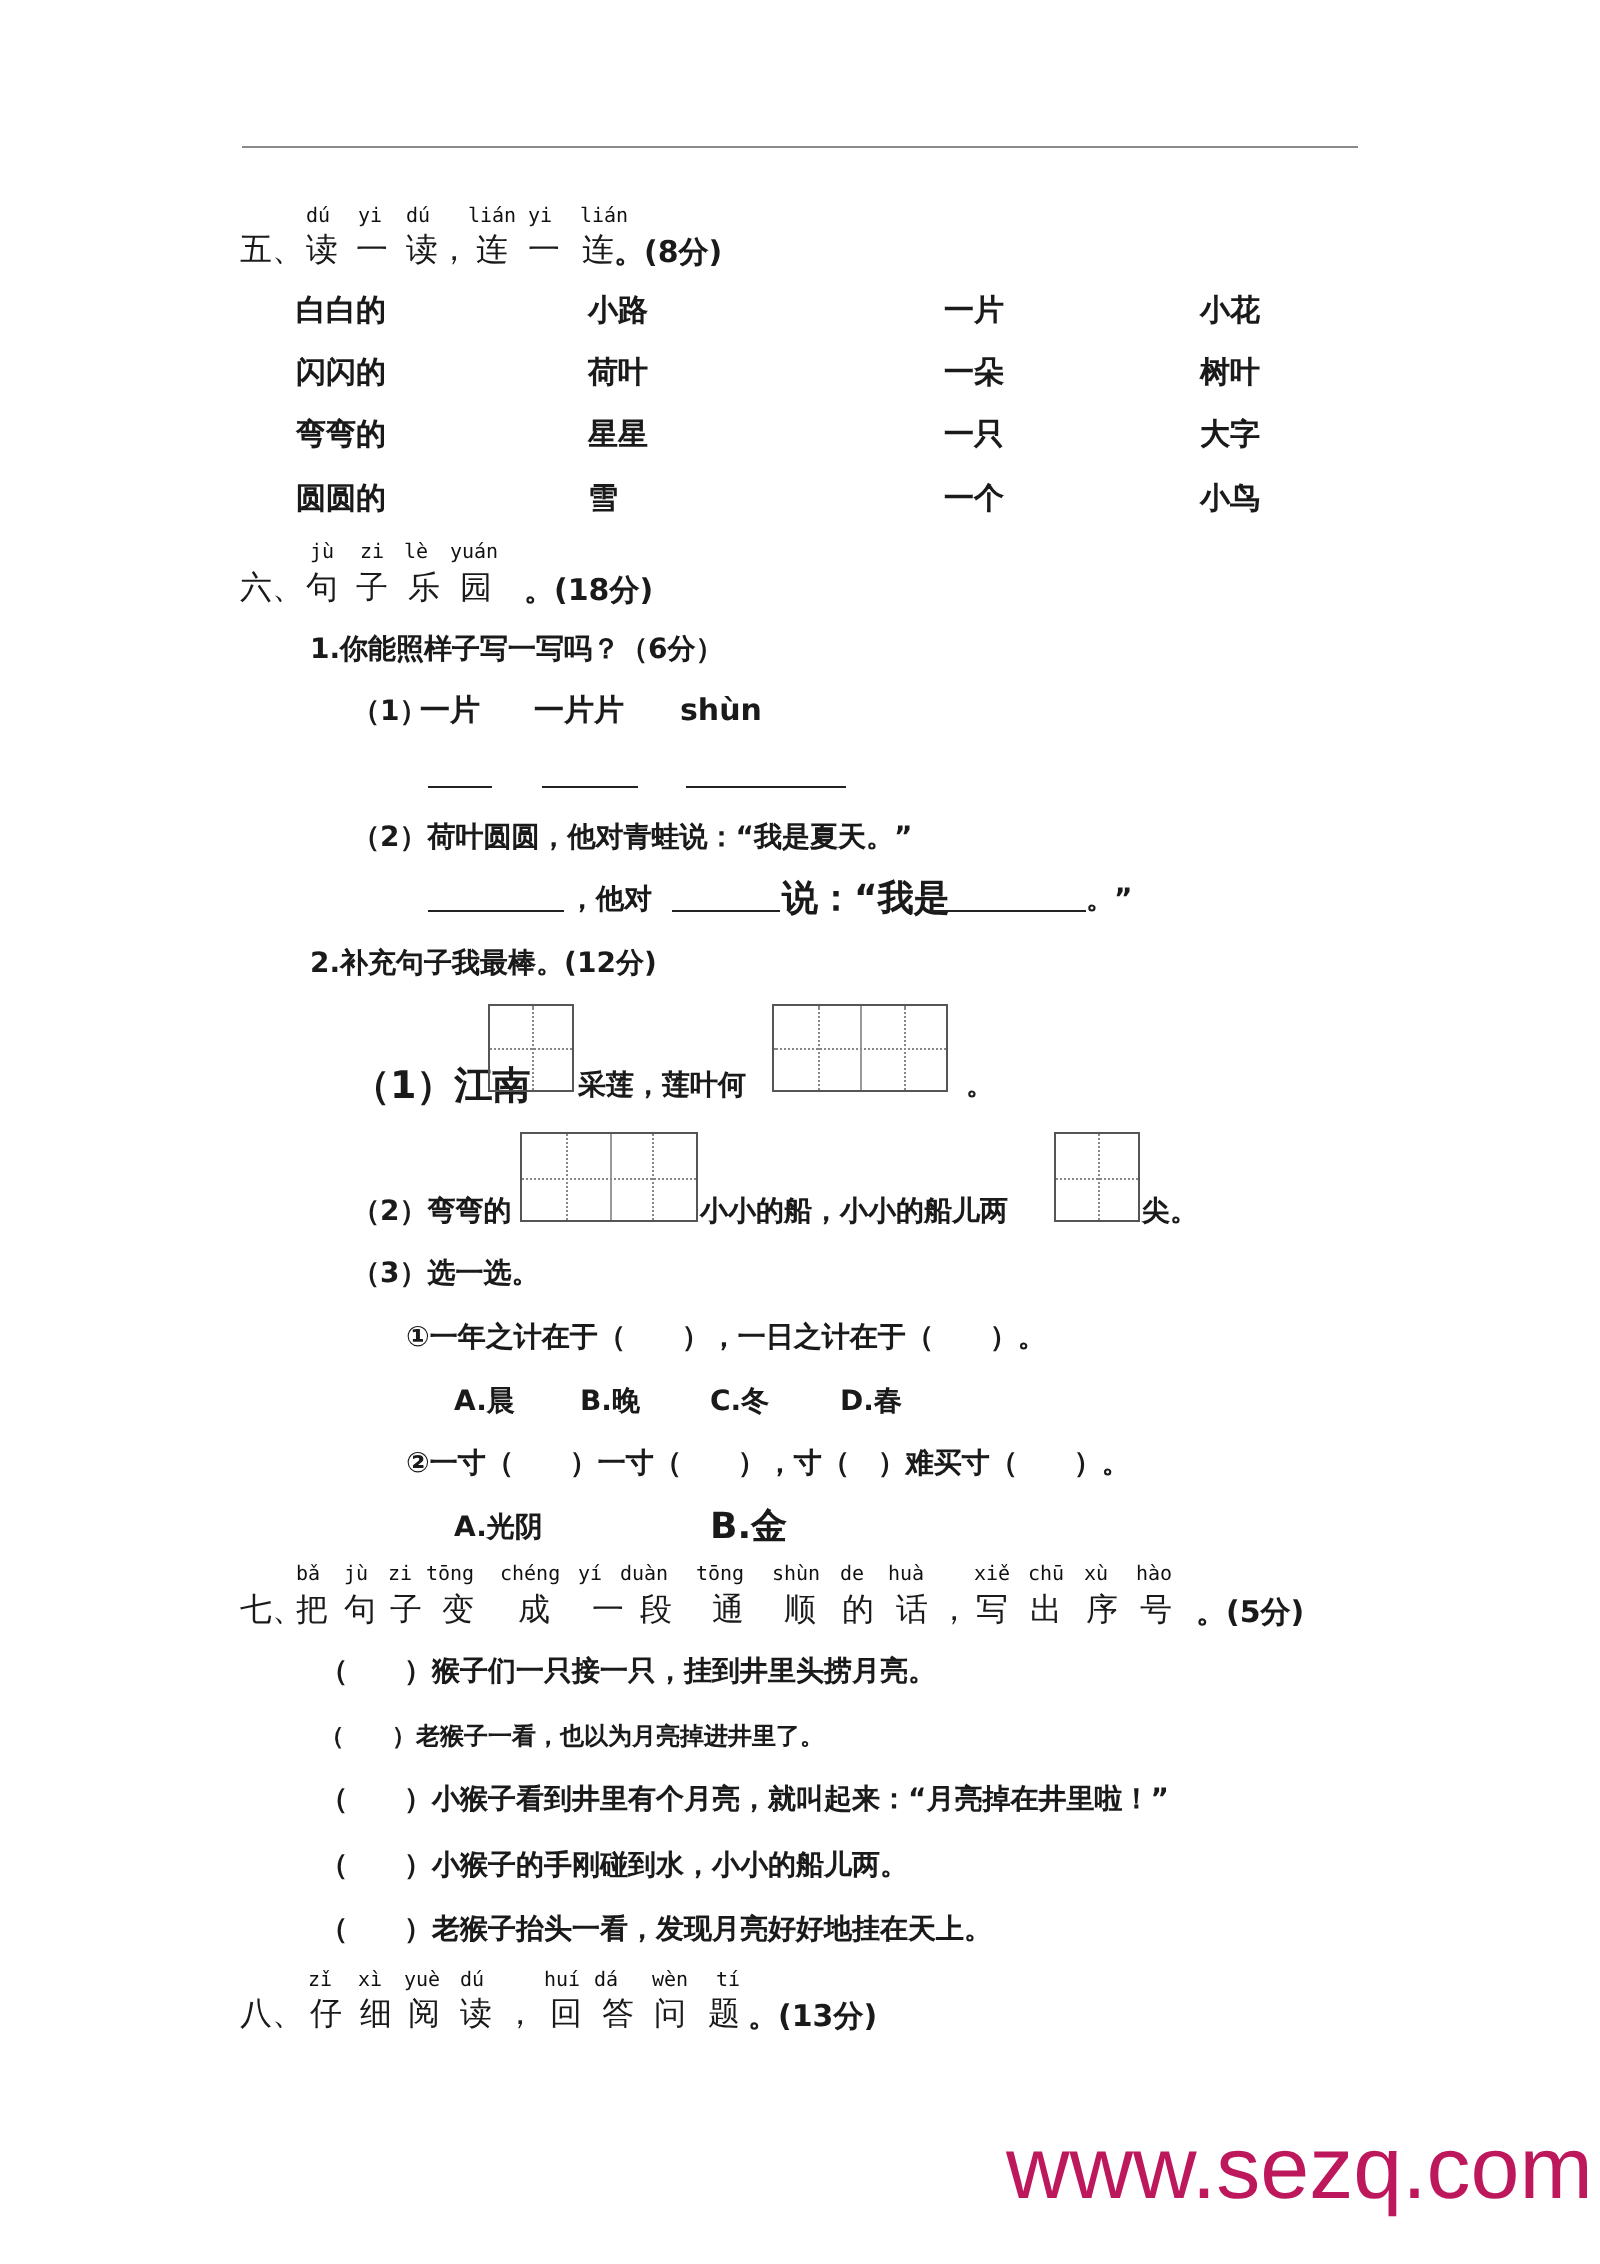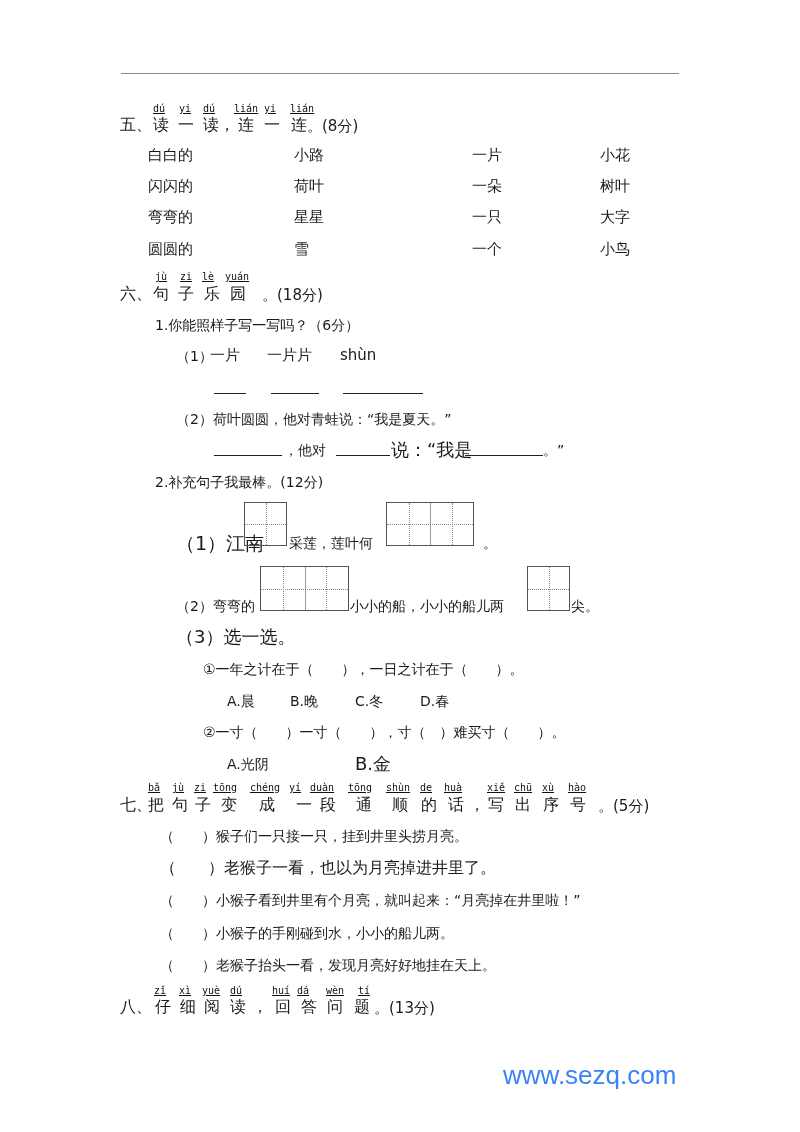--- a/index.html
+++ b/index.html
@@ -1,31 +1,31 @@
 <!DOCTYPE html>
 <html><head>
 <meta charset="utf-8">
 <style>
   html, body { margin:0; padding:0; }
   body {
     width:800px; height:1132px; background:#ffffff; position:relative; overflow:hidden;
     font-family:"DejaVu Sans", "Liberation Sans", sans-serif; color:#1a1a1a;
   }
-  .abs { position:absolute; white-space:nowrap; }
+  .abs { position:absolute; white-space:nowrap;font-weight:bold; }
   .rule { position:absolute; left:121px; top:73px; width:558px; height:1px; background:#8a8a8a; }
   .txt { font-size:15px; line-height:18px; }
   .py-row { position:absolute; white-space:nowrap; font-family:"DejaVu Sans Mono","Liberation Mono",monospace; font-size:10px; line-height:11px; color:#111; }
-  .py { position:absolute;text-decoration:underline; }
+  .py { position:absolute; }
   .hz { position:absolute; font-size:16px; line-height:18px; }
   .blank { position:absolute; height:1px; border-bottom:1.5px solid #222; }
   .box { position:absolute; border:1px solid #555; box-sizing:border-box; }
   .box .v { position:absolute; top:0; bottom:0; border-left:1px dotted #888; }
   .box .vs { position:absolute; top:0; bottom:0; border-left:1px solid #999; }
   .box .h { position:absolute; left:0; right:0; top:50%; border-top:1px dotted #888; }
-  .watermark { position:absolute; left:503px; top:1060px; font-family:"Liberation Sans",sans-serif; font-size:26px; color:#3b82f6; letter-spacing:0px; }
+  .watermark { position:absolute; left:503px; top:1060px; font-family:"Liberation Sans",sans-serif; font-size:44px; color:#be185d; letter-spacing:0px; }
 </style>
 </head>
 <body>
 
 <div class="rule"></div>
 
 <div>
   <div class="py-row" style="left:0;top:103px;">
     <span class="py" style="left:153px">dú</span>
     <span class="py" style="left:179px">yi</span>
@@ -131,21 +131,21 @@
       <div class="h"></div>
   </div>
   <span class="abs txt" style="left:350px;top:597px;font-size:14px">小小的船，小小的船儿两</span>
   <div class="box" style="left:527px;top:566px;width:43px;height:45px">
     <div class="v" style="left:50%"></div>
       <div class="h"></div>
   </div>
   <span class="abs txt" style="left:571px;top:597px;font-size:14px">尖。</span>
 </div>
 
-<span class="abs txt" style="left:176px;top:628px;font-size:18px">（3）选一选。</span>
+<span class="abs txt" style="left:176px;top:628px;font-size:14px">（3）选一选。</span>
 
 <div>
   <span class="abs txt" style="left:203px;top:660px;font-size:14px">①一年之计在于（　　），一日之计在于（　　）。</span>
   <span class="abs txt" style="left:227px;top:692px;font-size:14px">A.晨</span>
   <span class="abs txt" style="left:290px;top:692px;font-size:14px">B.晚</span>
   <span class="abs txt" style="left:355px;top:692px;font-size:14px">C.冬</span>
   <span class="abs txt" style="left:420px;top:692px;font-size:14px">D.春</span>
 </div>
 
 <div>
@@ -187,21 +187,21 @@
   <span class="hz" style="left:469px;top:796px">，</span>
   <span class="hz" style="left:488px;top:796px">写</span>
   <span class="hz" style="left:515px;top:796px">出</span>
   <span class="hz" style="left:543px;top:796px">序</span>
   <span class="hz" style="left:570px;top:796px">号</span>
   <span class="abs txt" style="left:598px;top:797px">。(5分)</span>
 </div>
 
 <div>
   <span class="abs txt" style="left:160px;top:827px;font-size:14px">（　　）猴子们一只接一只，挂到井里头捞月亮。</span>
-  <span class="abs txt" style="left:160px;top:859px;font-size:16px">（　　）老猴子一看，也以为月亮掉进井里了。</span>
+  <span class="abs txt" style="left:160px;top:859px;font-size:12px">（　　）老猴子一看，也以为月亮掉进井里了。</span>
   <span class="abs txt" style="left:160px;top:891px;font-size:14px">（　　）小猴子看到井里有个月亮，就叫起来：“月亮掉在井里啦！”</span>
   <span class="abs txt" style="left:160px;top:924px;font-size:14px">（　　）小猴子的手刚碰到水，小小的船儿两。</span>
   <span class="abs txt" style="left:160px;top:956px;font-size:14px">（　　）老猴子抬头一看，发现月亮好好地挂在天上。</span>
 </div>
 
 <div>
   <div class="py-row" style="left:0;top:985px;">
     <span class="py" style="left:154px">zǐ</span>
     <span class="py" style="left:179px">xì</span>
     <span class="py" style="left:202px">yuè</span>

